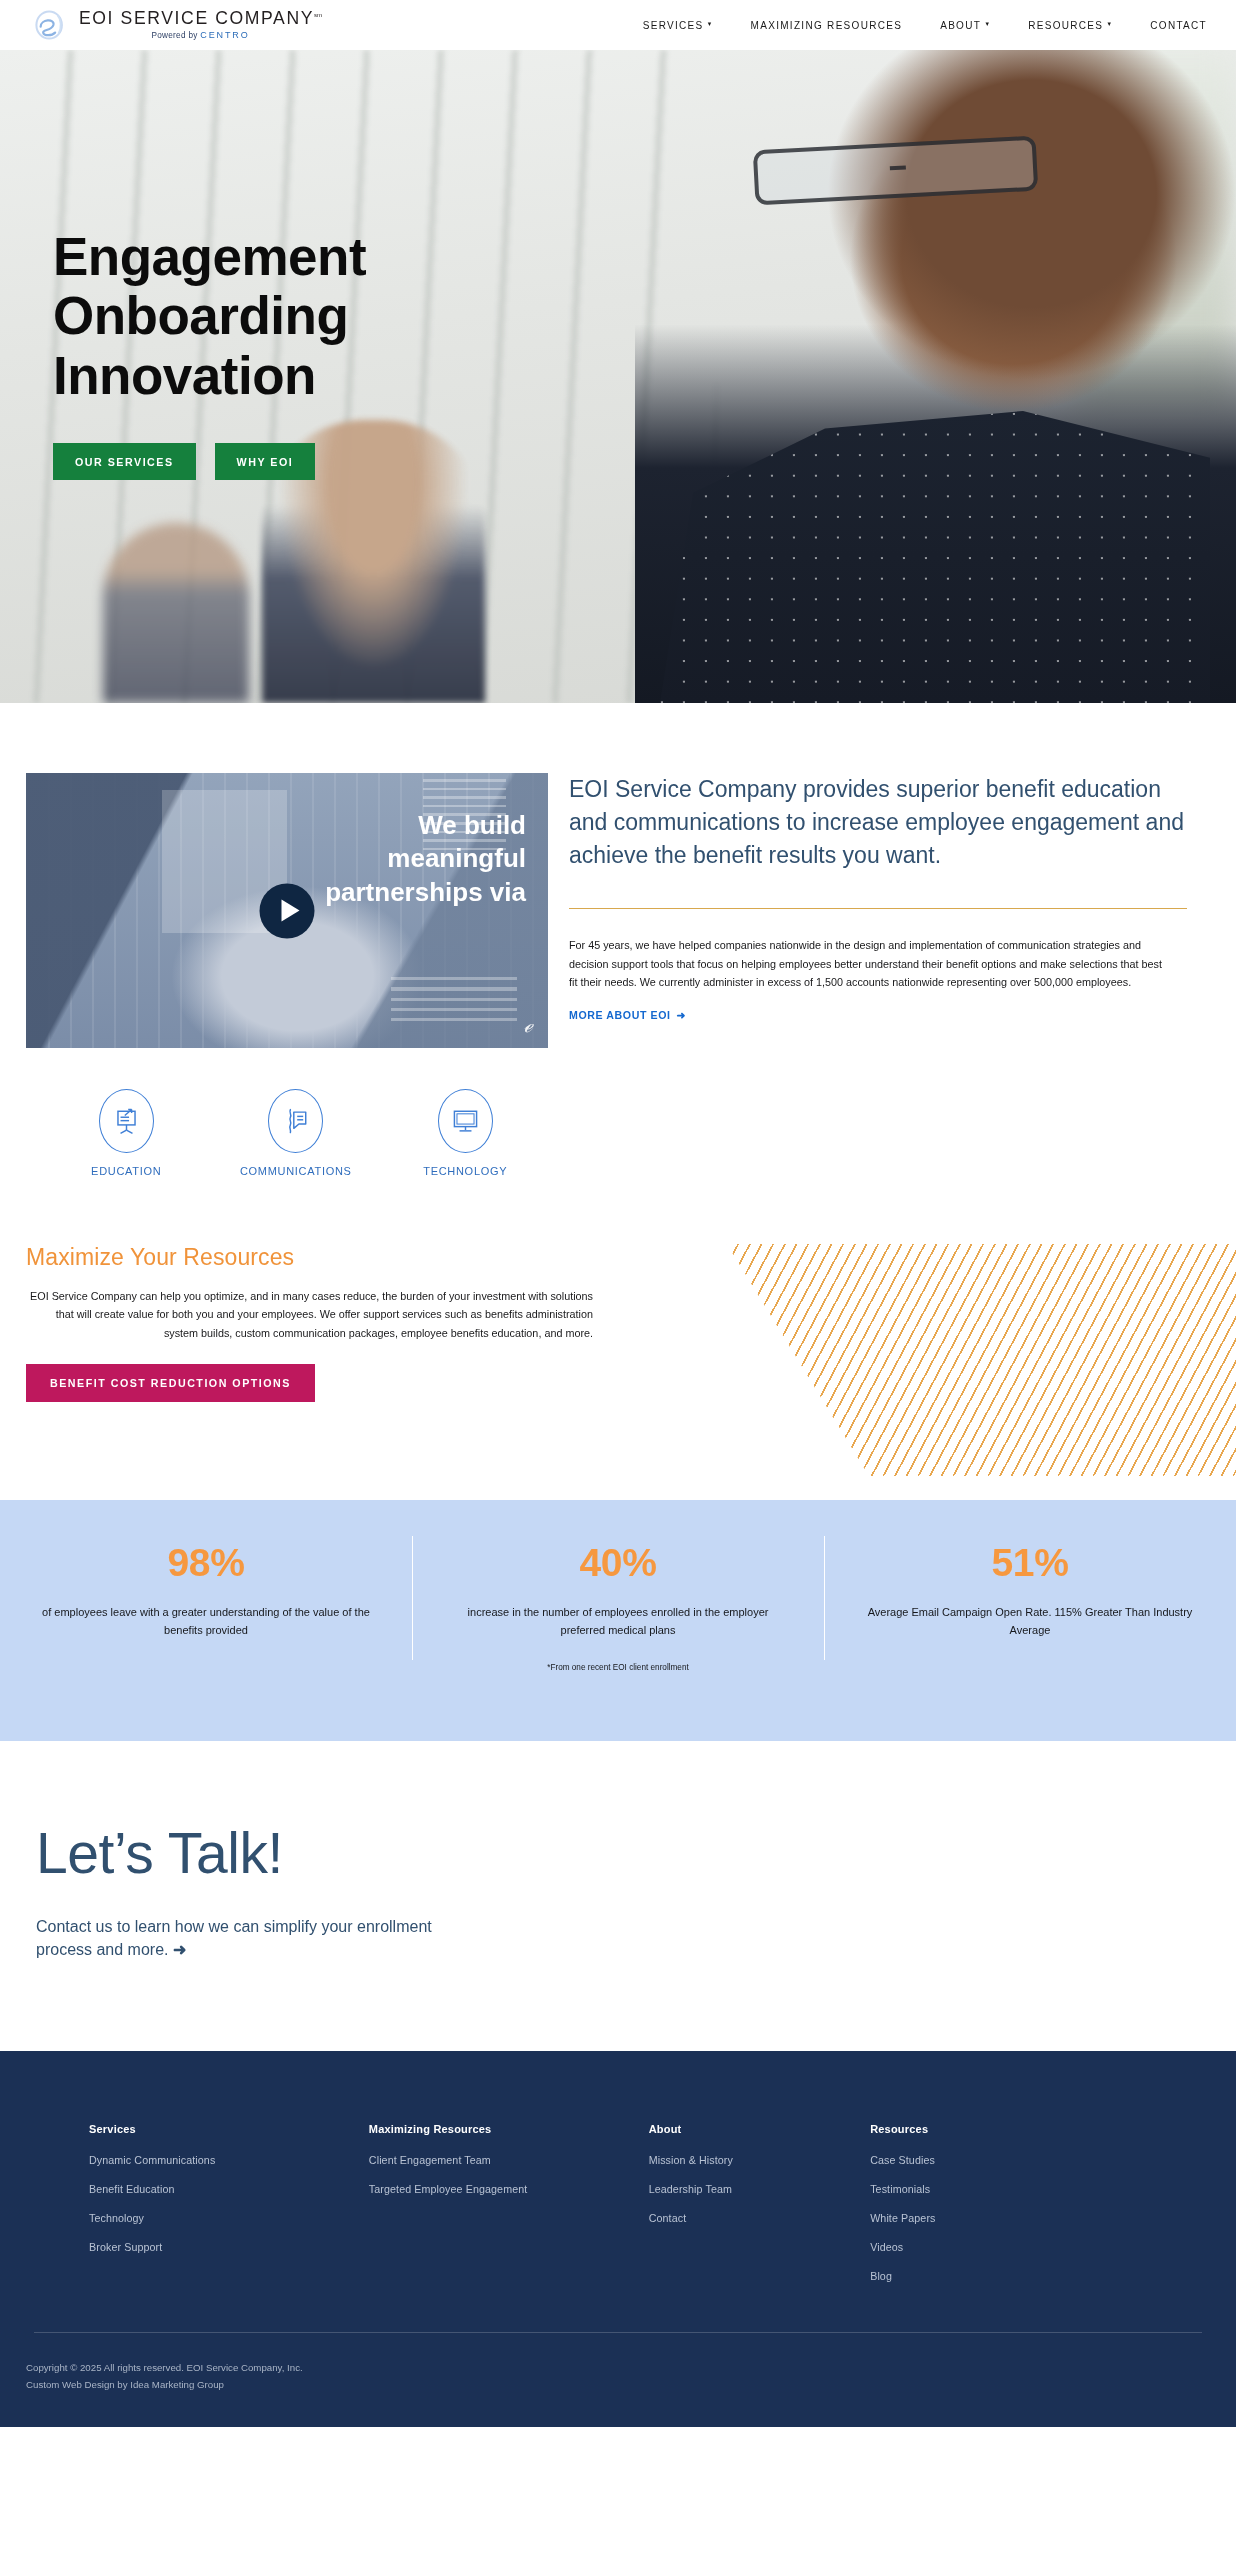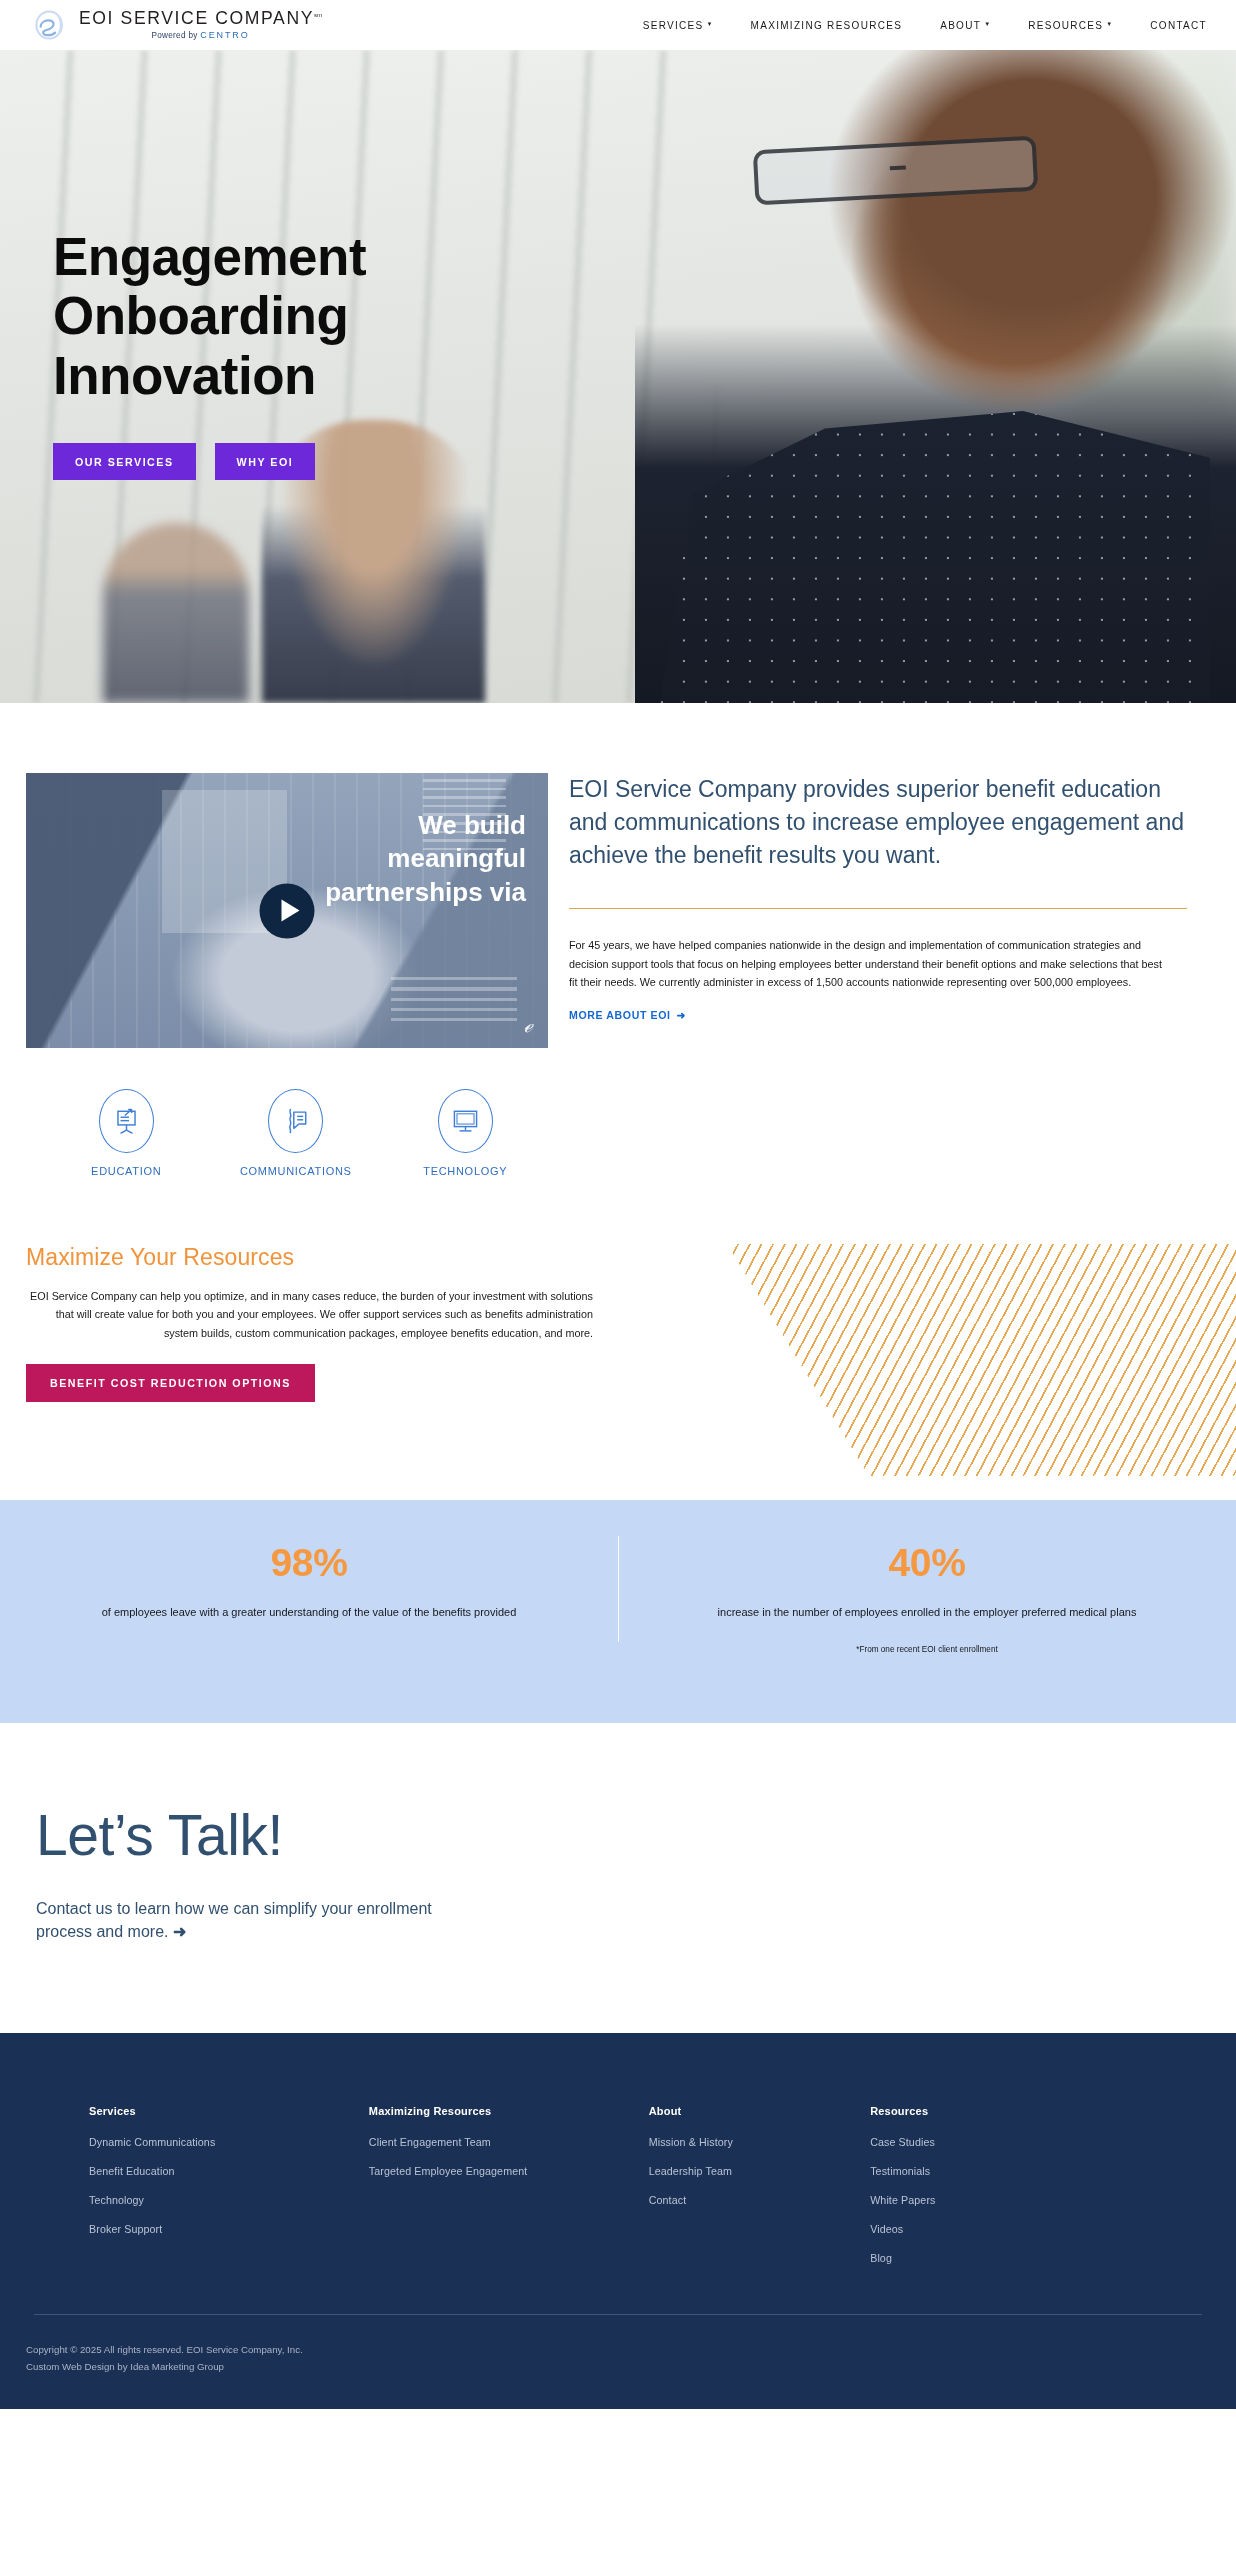--- a/index.html
+++ b/index.html
@@ -142,21 +142,21 @@
   }
   .hero-title {
     font-size: 53px;
     line-height: 1.12;
     font-weight: 800;
     letter-spacing: -0.5px;
     color: #0c0c0c;
   }
   .hero-btns { display: flex; gap: 19px; margin-top: 38px; }
   .btn-blue {
-    background: #6d28d9;
+    background: #15803d;
     color: #ffffff;
     font-size: 10.7px;
     letter-spacing: 1.5px;
     font-weight: 600;
     padding: 13px 22px 12px;
     border: none;
     cursor: pointer;
     white-space: nowrap;
   }
 
@@ -570,20 +570,25 @@
   <div class="stat">
     <div class="stat-num">98%</div>
     <div class="stat-text">of employees leave with a greater understanding of the value of the benefits provided</div>
     <div class="stat-note"></div>
   </div>
   <div class="stat">
     <div class="stat-num">40%</div>
     <div class="stat-text">increase in the number of employees enrolled in the employer preferred medical plans</div>
     <div class="stat-note">*From one recent EOI client enrollment</div>
   </div>
+  <div class="stat">
+    <div class="stat-num">51%</div>
+    <div class="stat-text">Average Email Campaign Open Rate. 115% Greater Than Industry Average</div>
+    <div class="stat-note"></div>
+  </div>
 </section>
 
 <section class="talk">
   <h2 class="talk-title">Let’s Talk!</h2>
   <p class="talk-sub">
     <span>Contact us to learn how we can simplify your enrollment process and more.</span>
     <span class="talk-arrow">➜</span>
   </p>
 </section>
 

